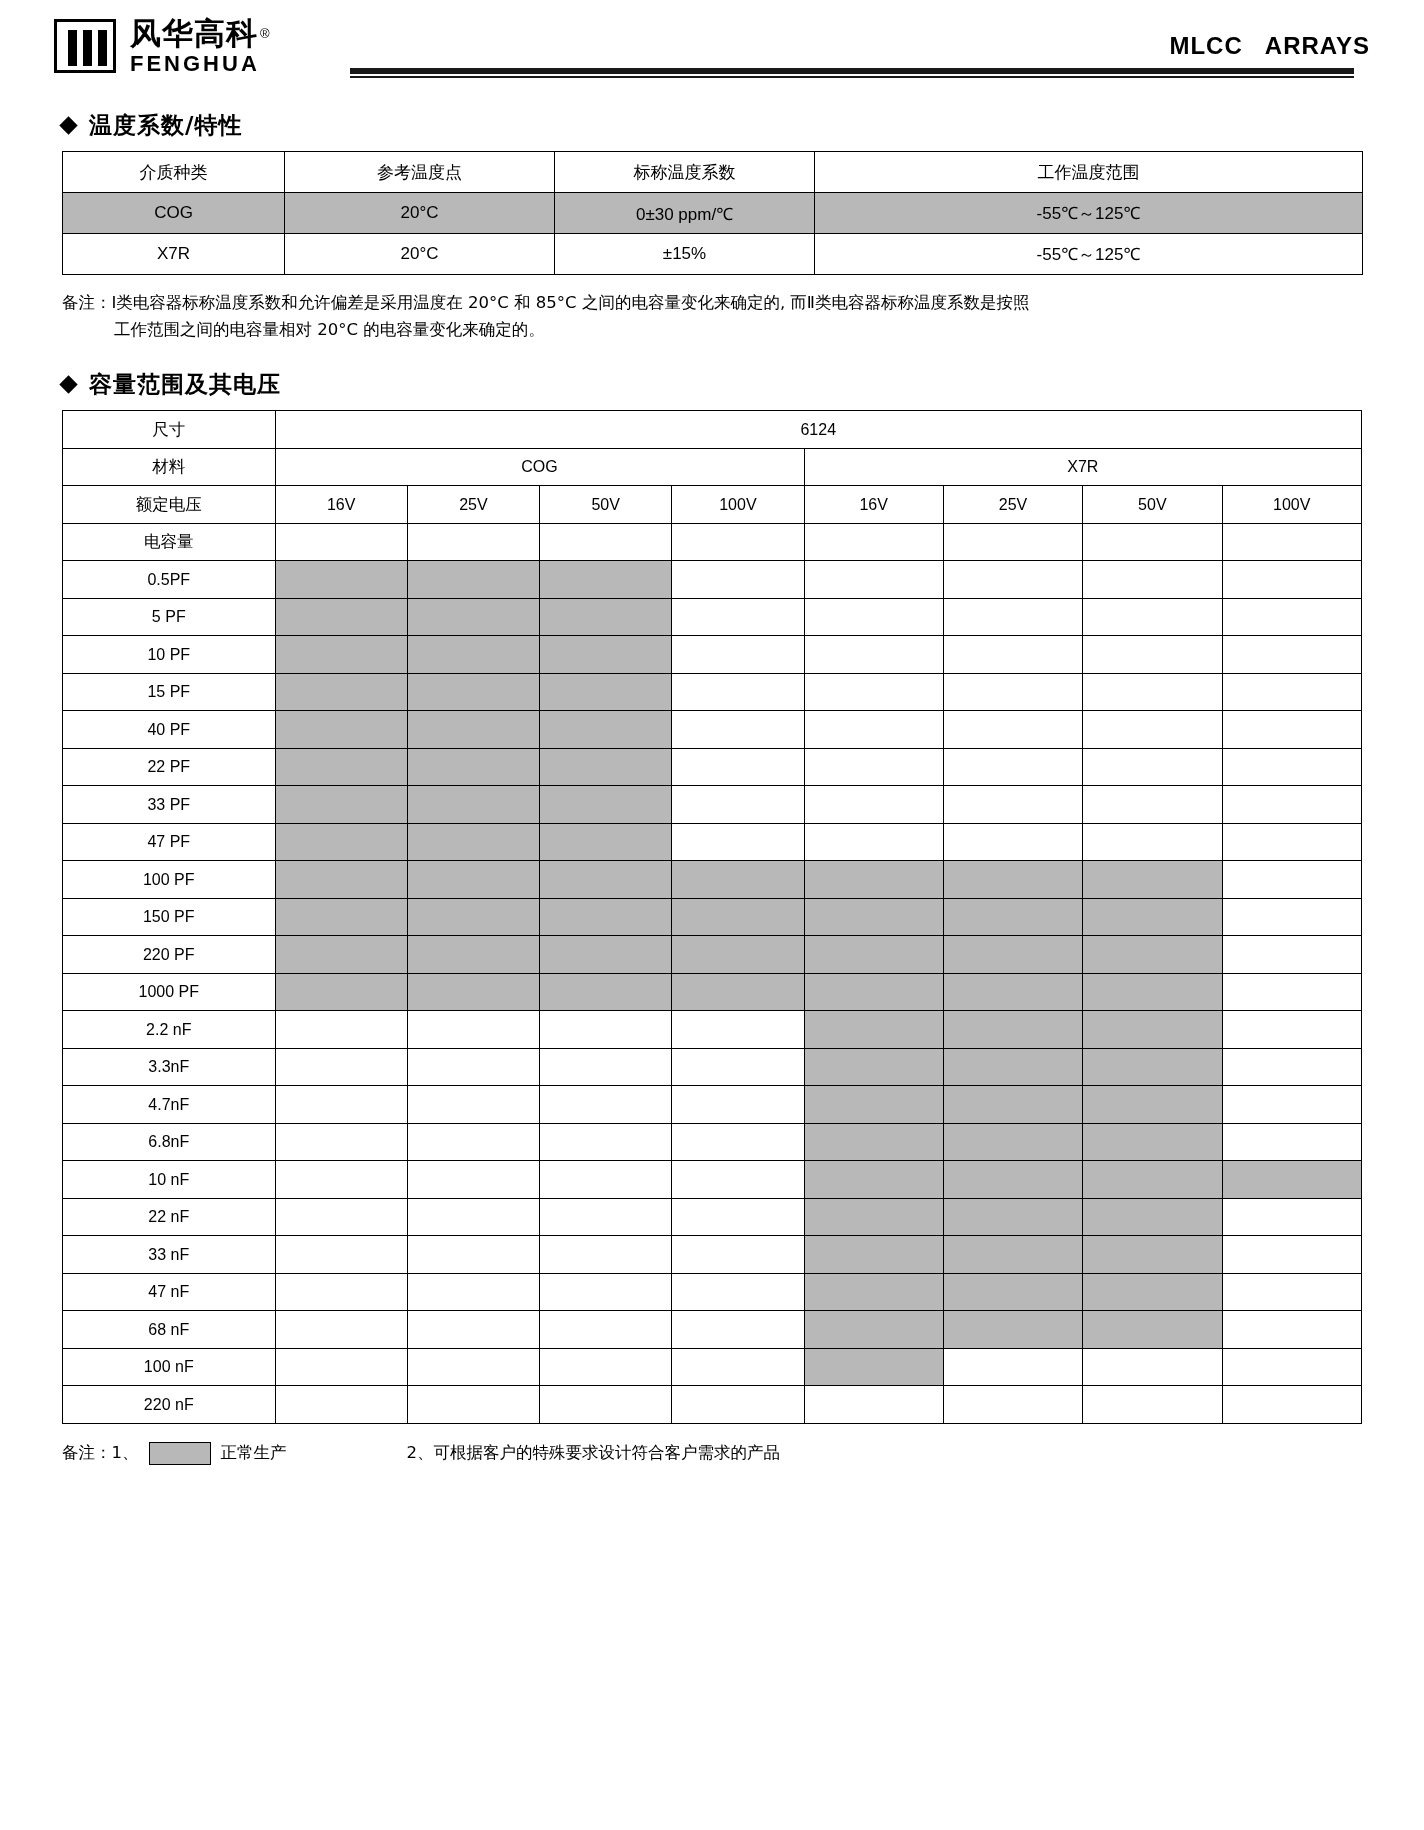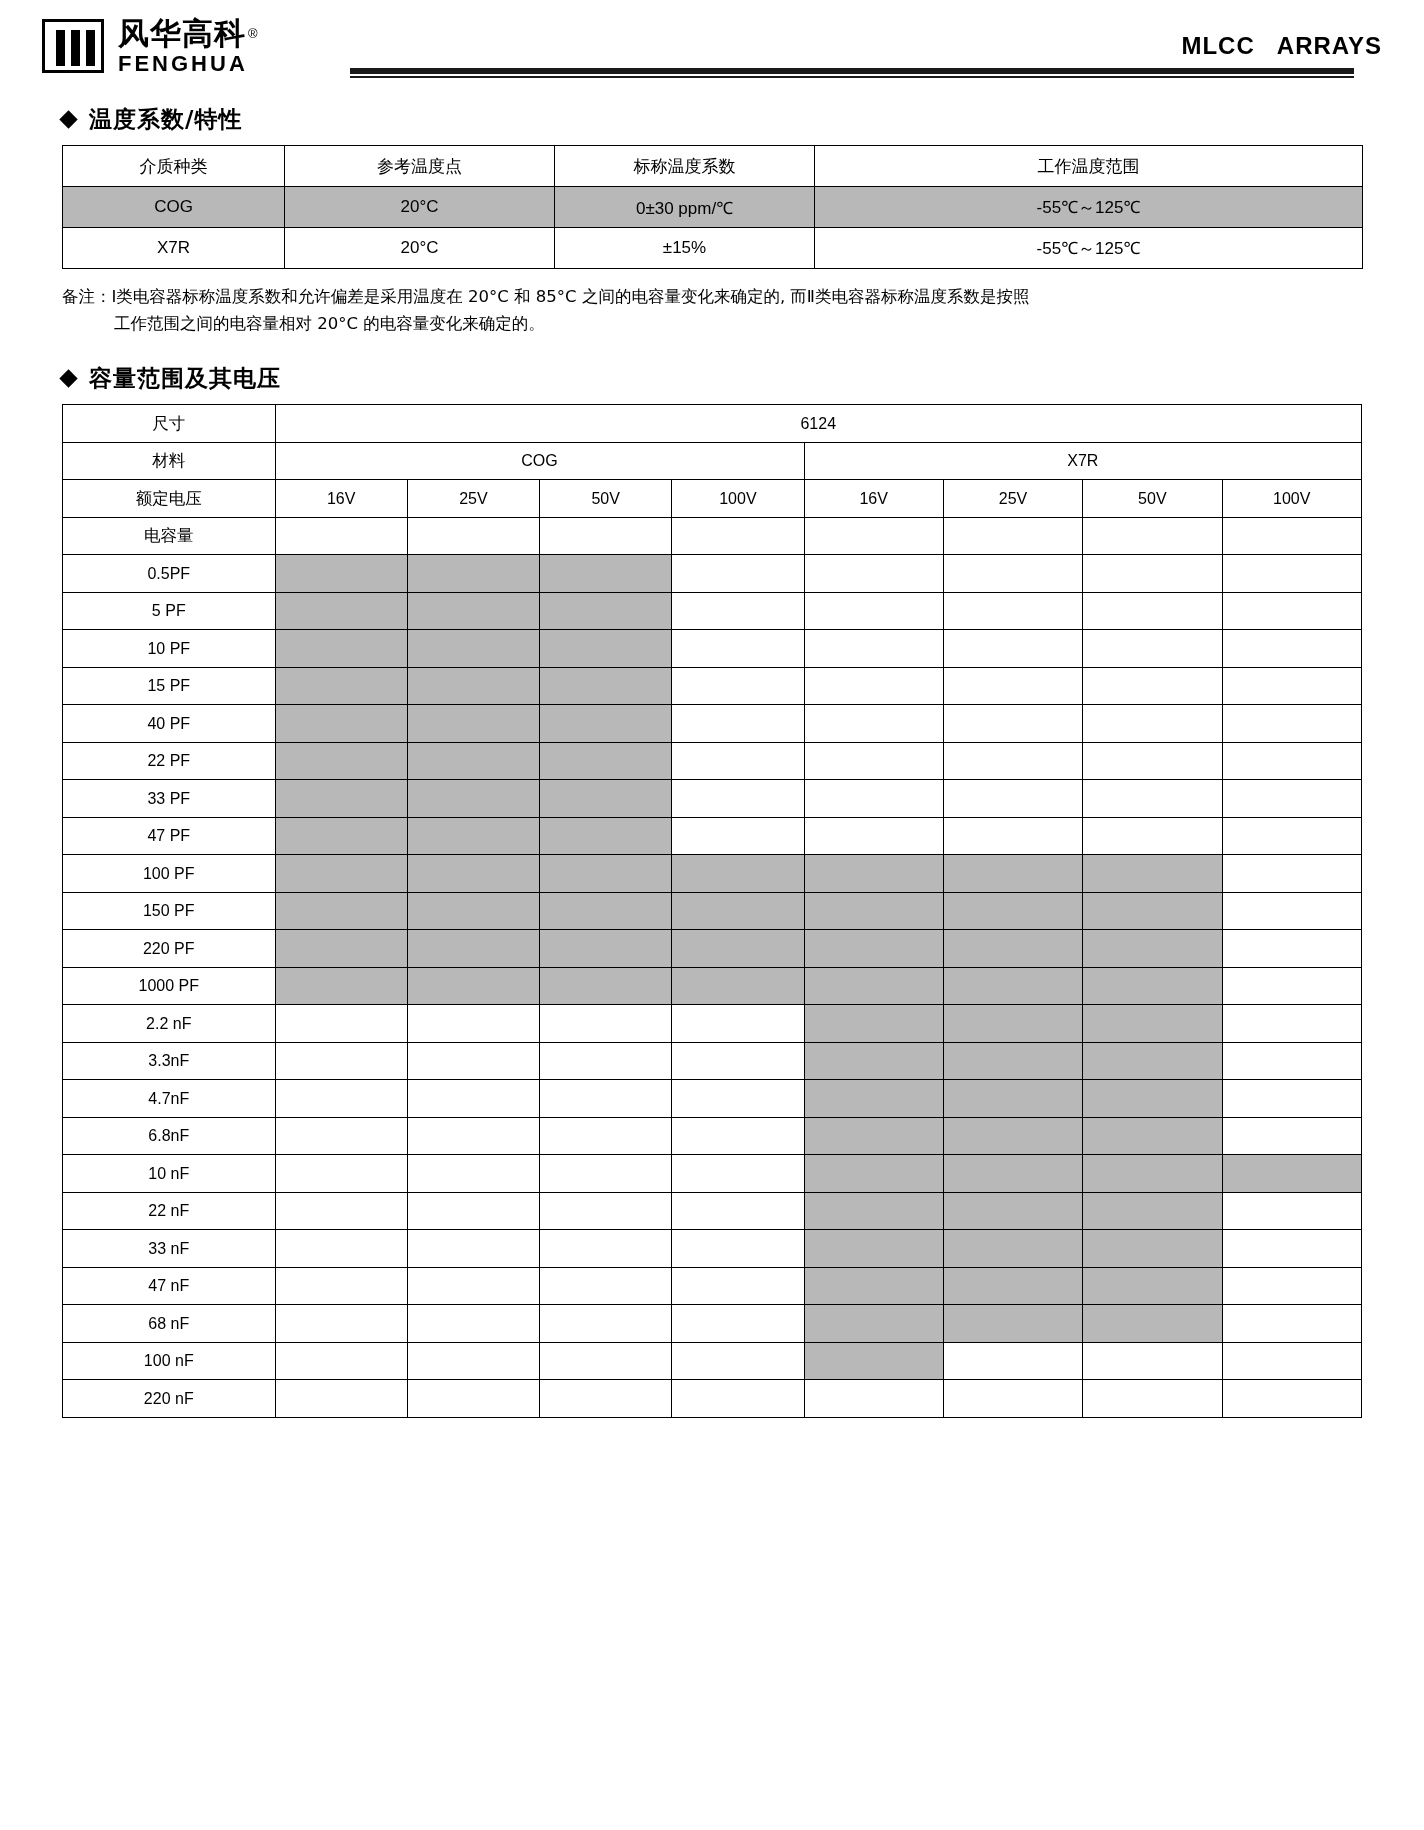--- a/index.html
+++ b/index.html
@@ -18,21 +18,21 @@
     width: 1424px;
     height: 1830px;
     position: relative;
     box-sizing: border-box;
   }
 
   
   .header {
     position: relative;
     height: 92px;
-    padding: 0 42px;
+    padding: 0 54px;
     box-sizing: border-box;
   }
   .header-inner {
     display: flex;
     align-items: center;
     height: 92px;
     justify-content: space-between;
   }
   .logo-block {
     display: flex;
@@ -108,21 +108,21 @@
     height: 2px;
     background: #1a1a1a;
     margin-top: 2px;
   }
 
   
   .section-head {
     display: flex;
     align-items: center;
     gap: 14px;
-    margin: 12px 0 10px 62px;
+    margin: 18px 0 10px 62px;
   }
   .diamond {
     width: 13px;
     height: 13px;
     background: #000;
     transform: rotate(45deg);
     display: inline-block;
   }
   .section-title {
     font-size: 23px;
@@ -561,14 +561,21 @@
           <td></td>
           <td></td>
           <td></td>
           <td></td>
           <td></td>
           <td></td>
         </tr>
       </tbody>
   </table>
 
+  <div class="footnote">
+    <span>备注：1、</span>
+    <span class="swatch"></span>
+    <span>正常生产</span>
+    <span class="fn-gap"></span>
+    <span>2、可根据客户的特殊要求设计符合客户需求的产品</span>
+  </div>
 
 </div>
 
 </body></html>

